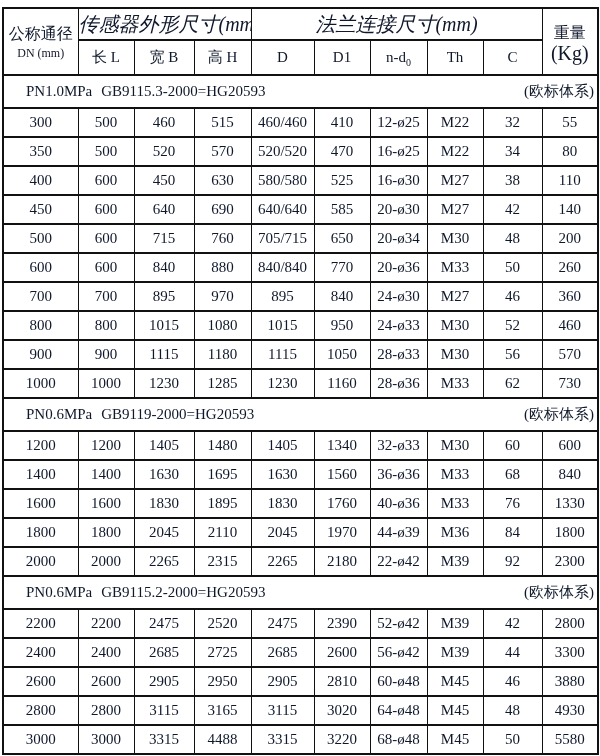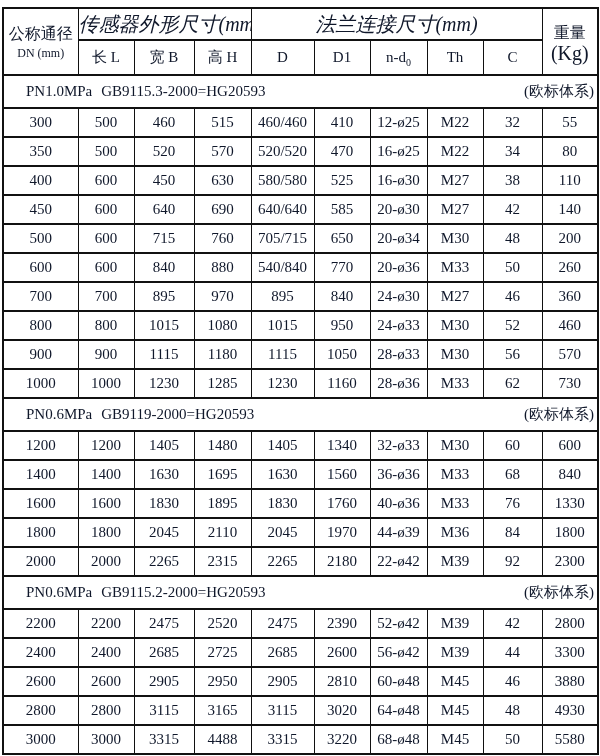--- a/index.html
+++ b/index.html
@@ -198,21 +198,21 @@
           <td>20-ø34</td>
           <td>M30</td>
           <td>48</td>
           <td>200</td>
         </tr>
         <tr class="data-row">
           <td>600</td>
           <td>600</td>
           <td>840</td>
           <td>880</td>
-          <td>540/840</td>
+          <td>840/840</td>
           <td>770</td>
           <td>20-ø36</td>
           <td>M33</td>
           <td>50</td>
           <td>260</td>
         </tr>
         <tr class="data-row">
           <td>700</td>
           <td>700</td>
           <td>895</td>

